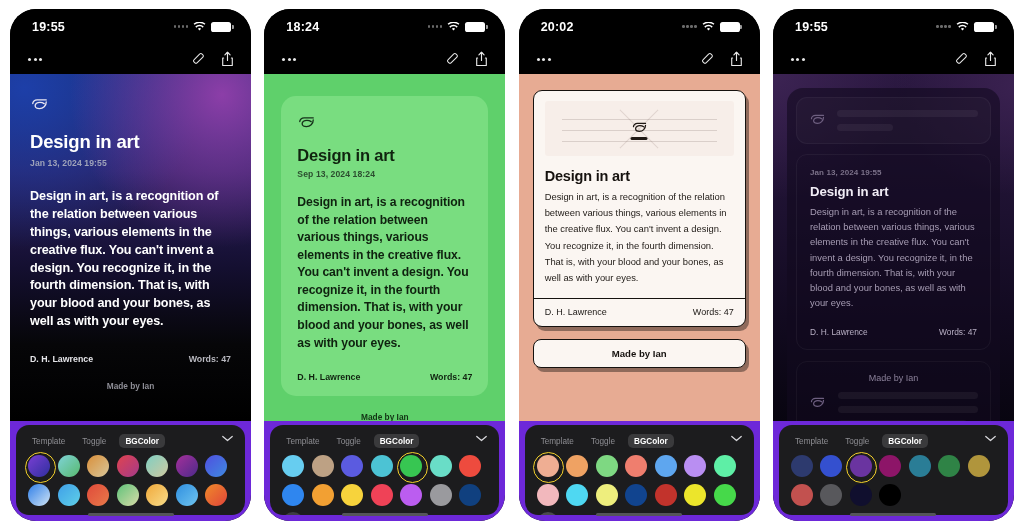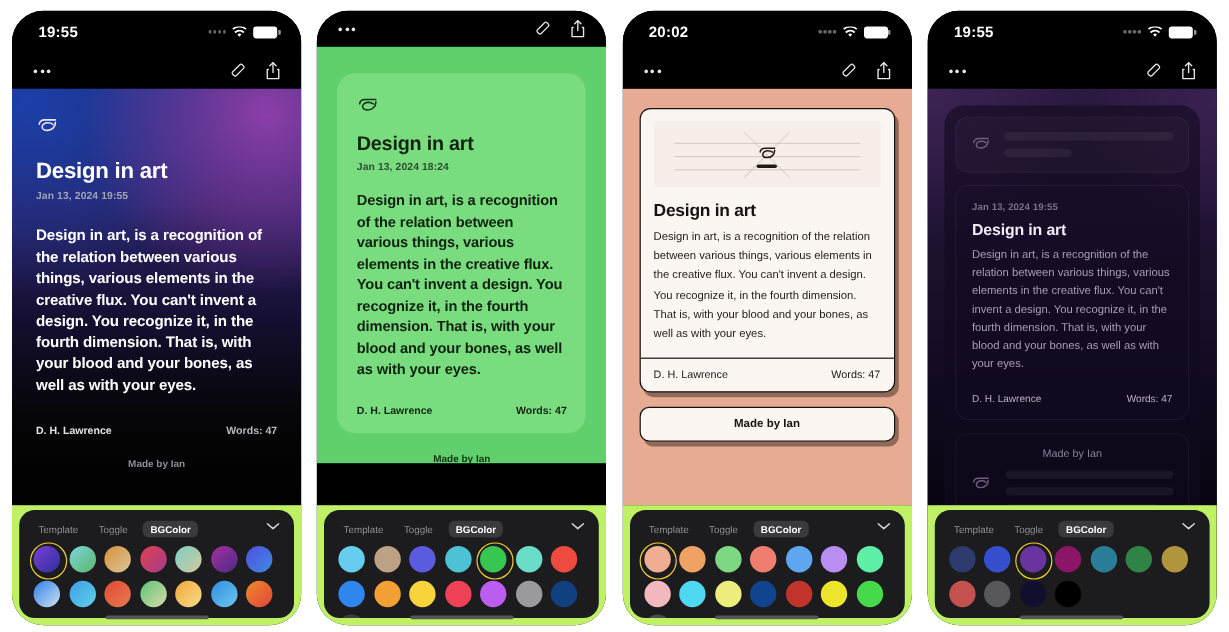--- a/index.html
+++ b/index.html
@@ -195,21 +195,21 @@
     padding: 11px 12px 14px 12px;
   }
   .p4-made { text-align: center; font-size: 9px; color: #8a8099; margin-bottom: 9px; }
   .p4-bottom-row { display: flex; align-items: flex-start; gap: 12px; }
   .p4-bottom-row .leaf { color: #6e5f80; width: 17px; height: 17px; margin-top: 3px; flex: 0 0 auto; }
 
   
   .panel-wrap {
     position: absolute; left: 0; right: 0; bottom: 0;
     height: 100px;
-    background: #bef264;
+    background: #6d28d9;
     padding: 4px 6px 0 6px;
   }
   .panel {
     background: #1c1c1e;
     border-radius: 13px;
     height: 90px;
     padding: 9px 10px 0 12px;
     position: relative;
     overflow: hidden;
   }
@@ -339,20 +339,37 @@
             <span class="sw" style="background: linear-gradient(135deg, rgb(240, 168, 58), rgb(247, 220, 138));"></span>
             <span class="sw" style="background: linear-gradient(135deg, rgb(47, 143, 224), rgb(111, 196, 239));"></span>
             <span class="sw" style="background: linear-gradient(135deg, rgb(240, 138, 42), rgb(224, 69, 58));"></span>
           </div>
       </div>
       <div class="home-ind"></div>
     </div>
   </div>
 
   <div class="phone">
+    <div class="statusbar">
+      <div class="sb-time">18:24</div>
+      <div class="sb-right">
+        <span class="sb-dots">
+            <i></i>
+            <i></i>
+            <i></i>
+            <i></i>
+          </span>
+        <span class="wifi">
+          <svg viewBox="0 0 16 12" width="13" height="10">
+              <path d="M8 10.4l2-2.3a3 3 0 0 0-4 0zM8 5.2c1.5 0 2.9.6 3.9 1.6l1.3-1.5A7.6 7.6 0 0 0 8 3.2a7.6 7.6 0 0 0-5.2 2.1l1.3 1.5A5.4 5.4 0 0 1 8 5.2zM8 1c2.3 0 4.5.9 6.1 2.3l1.2-1.4A10.8 10.8 0 0 0 8-.6 10.8 10.8 0 0 0 .7 1.9l1.2 1.4A9 9 0 0 1 8 1z" fill="#fff"></path>
+            </svg>
+        </span>
+        <span class="batt"></span>
+      </div>
+    </div>
     <div class="navbar">
       <div class="nav-more">
           <i></i>
           <i></i>
           <i></i>
         </div>
       <div class="nav-right">
         <span class="nav-ico">
           <svg viewBox="0 0 20 20" width="14" height="14">
               <g fill="none" stroke="#e8e8e8" stroke-width="1.5" stroke-linejoin="round">
@@ -376,21 +393,21 @@
       <div class="p2-card">
         <span class="leaf">
           <svg viewBox="0 0 24 24" width="19" height="19">
               <g fill="none" stroke="currentColor" stroke-width="1.7" stroke-linecap="round" stroke-linejoin="round">
                 <path d="M20.5 7.5c0 5-4 8.5-8.5 8.5-3 0-5.5-1.2-5.5-3.6 0-2.6 2.6-4.4 6-4.4 2.3 0 4 .6 5.4 1.6"></path>
                 <path d="M3.5 9.5c0-2.6 2.3-4.6 5.6-4.6h11.4"></path>
               </g>
             </svg>
         </span>
         <div class="title-lg">Design in art</div>
-        <div class="date-sm">Jan 13, 2024 18:24</div>
+        <div class="date-sm">Sep 13, 2024 18:24</div>
         <div class="body-lg">Design in art, is a recognition of the relation between various things, various elements in the creative flux. You can't invent a design. You recognize it, in the fourth dimension. That is, with your blood and your bones, as well as with your eyes.</div>
         <div class="meta-row">
           <span>D. H. Lawrence</span>
           <span>Words: 47</span>
         </div>
       </div>
       <div class="made-by">Made by Ian</div>
     </div>
 
     <div class="panel-wrap">

